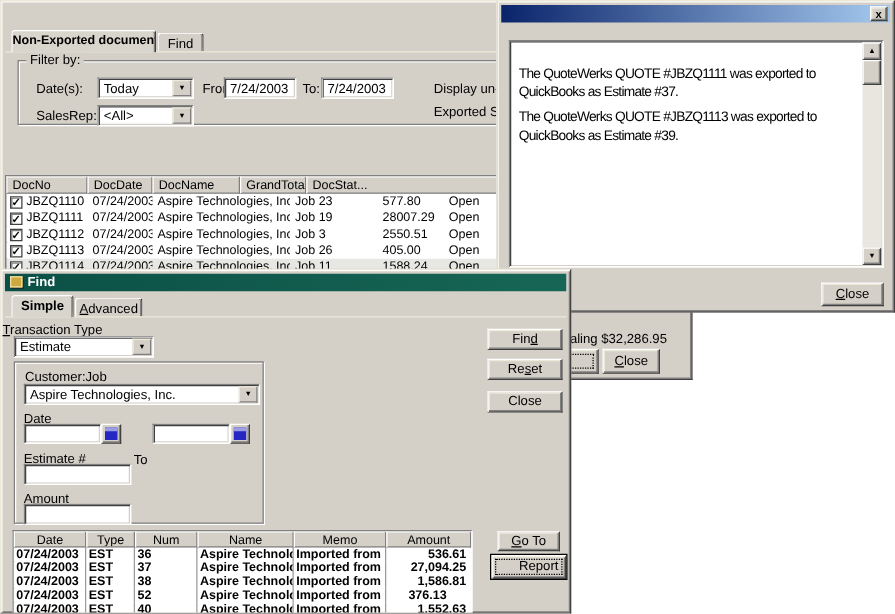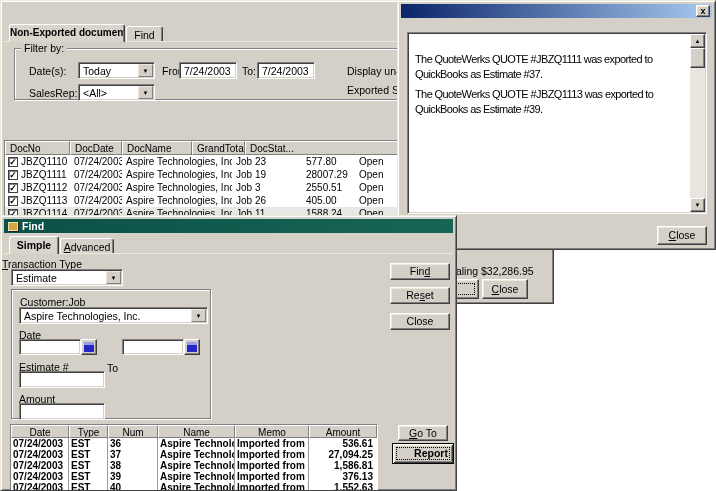--- a/index.html
+++ b/index.html
@@ -294,37 +294,37 @@
         <span class="c" style="width:58px;">07/24/2003</span>
         <span class="c" style="width:39px;">EST</span>
         <span class="c" style="width:50px;">38</span>
         <span class="c" style="width:77px;">Aspire Technolog</span>
         <span class="c" style="width:74px;">Imported from Qu</span>
         <span class="c amt" style="flex:1; border-right:none;">1,586.81</span>
       </div>
       <div class="rrow">
         <span class="c" style="width:58px;">07/24/2003</span>
         <span class="c" style="width:39px;">EST</span>
-        <span class="c" style="width:50px;">39</span>
-        <span class="c" style="width:77px;">Aspire Technolog</span>
-        <span class="c" style="width:74px;">Imported from Qu</span>
-        <span class="c amt" style="flex:1; border-right:none;">376.13</span>
+        <span class="c" style="width:50px;">52</span>
+        <span class="c" style="width:77px;">Aspire Technolog</span>
+        <span class="c" style="width:74px;">Imported from Qu</span>
+        <span class="c amt" style="flex:1; border-right:none;text-align:center;">376.13</span>
       </div>
       <div class="rrow">
         <span class="c" style="width:58px;">07/24/2003</span>
         <span class="c" style="width:39px;">EST</span>
         <span class="c" style="width:50px;">40</span>
         <span class="c" style="width:77px;">Aspire Technolog</span>
         <span class="c" style="width:74px;">Imported from Qu</span>
         <span class="c amt" style="flex:1; border-right:none;">1,552.63</span>
       </div>
     </div>
 
     <div class="btn" style="left:397px; top:209px; width:50px; height:16px; line-height:14px;">
       <span></span><span class="u">G</span><span>o To</span>
     </div>
-    <div class="btn default" style="left:391px; top:227px; width:62px; height:21px; line-height:19px; font-weight:bold;padding-left:16px;">
+    <div class="btn default" style="left:391px; top:227px; width:62px; height:21px; line-height:19px; font-weight:normal;padding-left:16px;">
       <span class="focusdot"></span>
       <span>Report</span>
     </div>
   </div>
 
 </div>
 
 </body></html>

